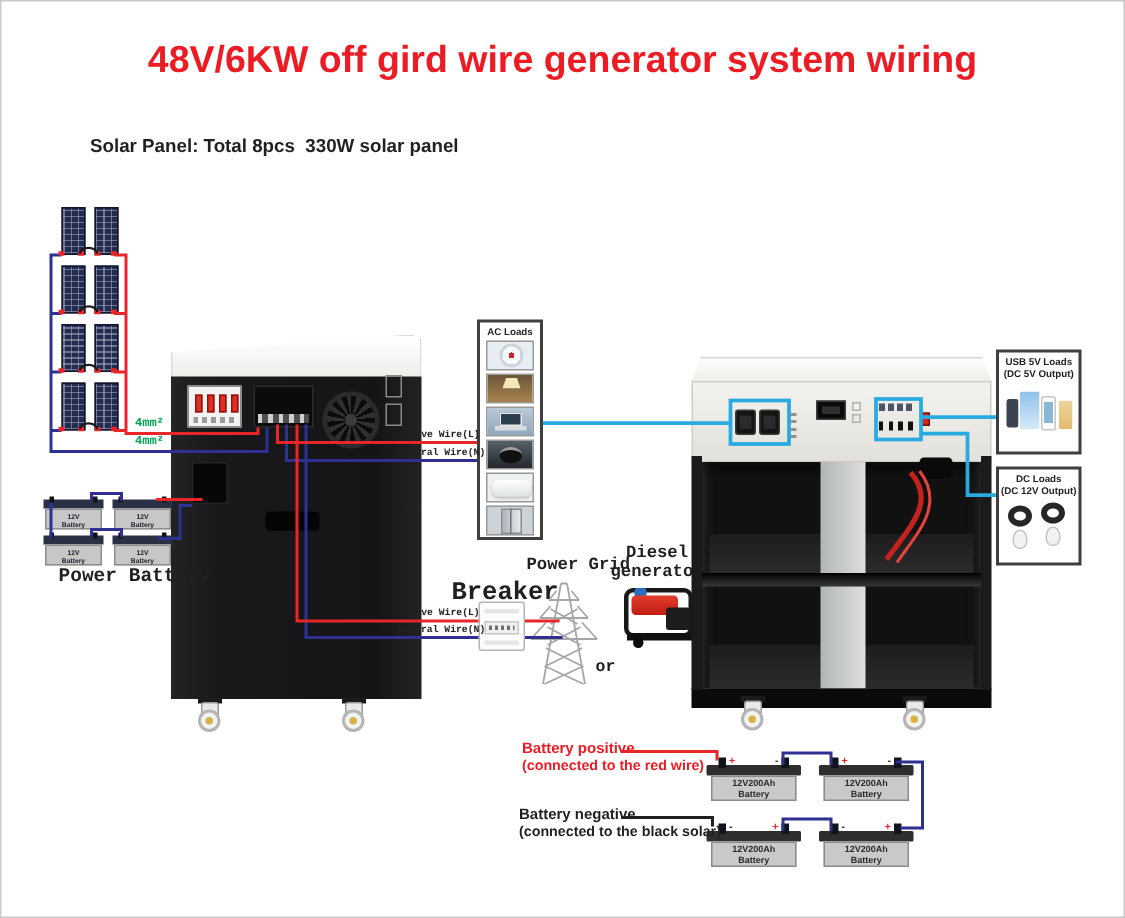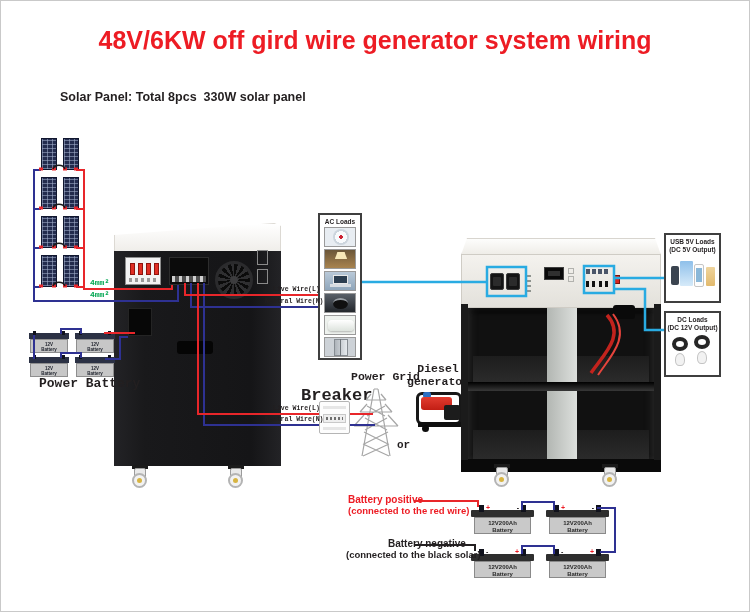--- a/index.html
+++ b/index.html
@@ -348,21 +348,21 @@
     <span class="mk mA dark">-</span>
       <span class="mk mB red">+</span>
     <div class="bd"><span>12V200Ah</span><br><span>Battery</span></div>
   </div>
 
   <div class="abs" style="left:347px;top:493px;color:#ed1c24;font-weight:bold;">
     <div style="font-size:10px;">Battery positive</div>
     <div style="font-size:9.5px;">(connected to the red wire)</div>
   </div>
   <div class="abs" style="left:345px;top:537px;color:#231f20;font-weight:bold;">
-    <div style="font-size:10px;margin-left:42px;">Battery negative</div>
+    <div style="font-size:10px;">Battery negative</div>
     <div style="font-size:9.5px;">(connected to the black solar)</div>
   </div>
 
   <div class="abs lbl" style="left:89px;top:277px;font-size:8px;color:#00a651;">4mm²</div>
   <div class="abs lbl" style="left:89px;top:289px;font-size:8px;color:#00a651;">4mm²</div>
   <div class="abs lbl" style="left:272px;top:285px;font-size:6.5px;">Live Wire(L)</div>
   <div class="abs lbl" style="left:264px;top:297px;font-size:6.5px;">Neutral Wire(N)</div>
   <div class="abs lbl" style="left:272px;top:404px;font-size:6.5px;">Live Wire(L)</div>
   <div class="abs lbl" style="left:264px;top:415px;font-size:6.5px;">Neutral Wire(N)</div>
 

